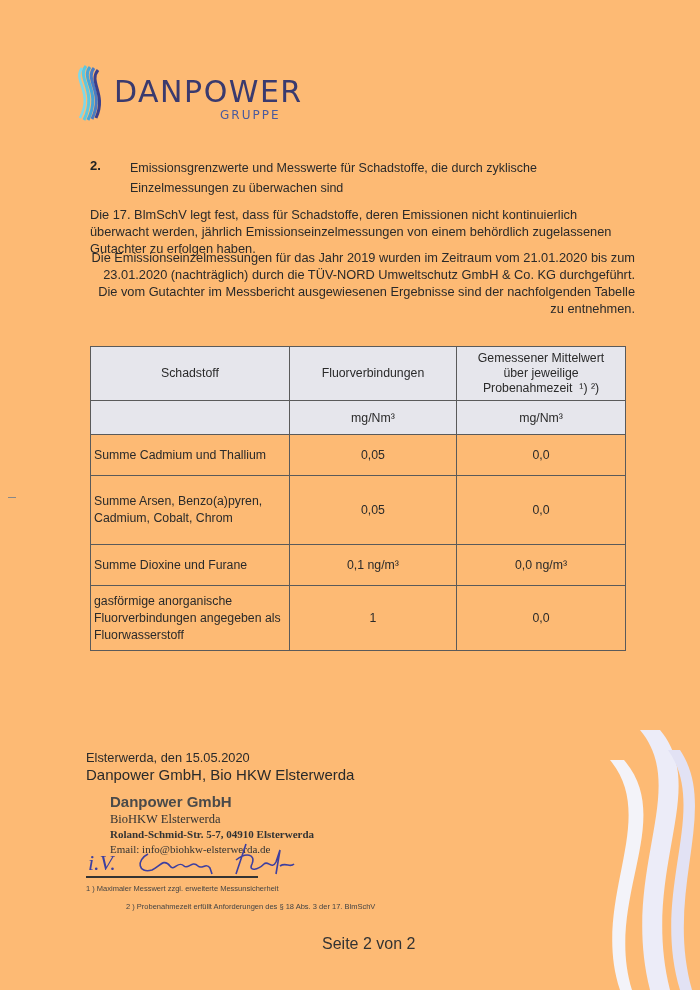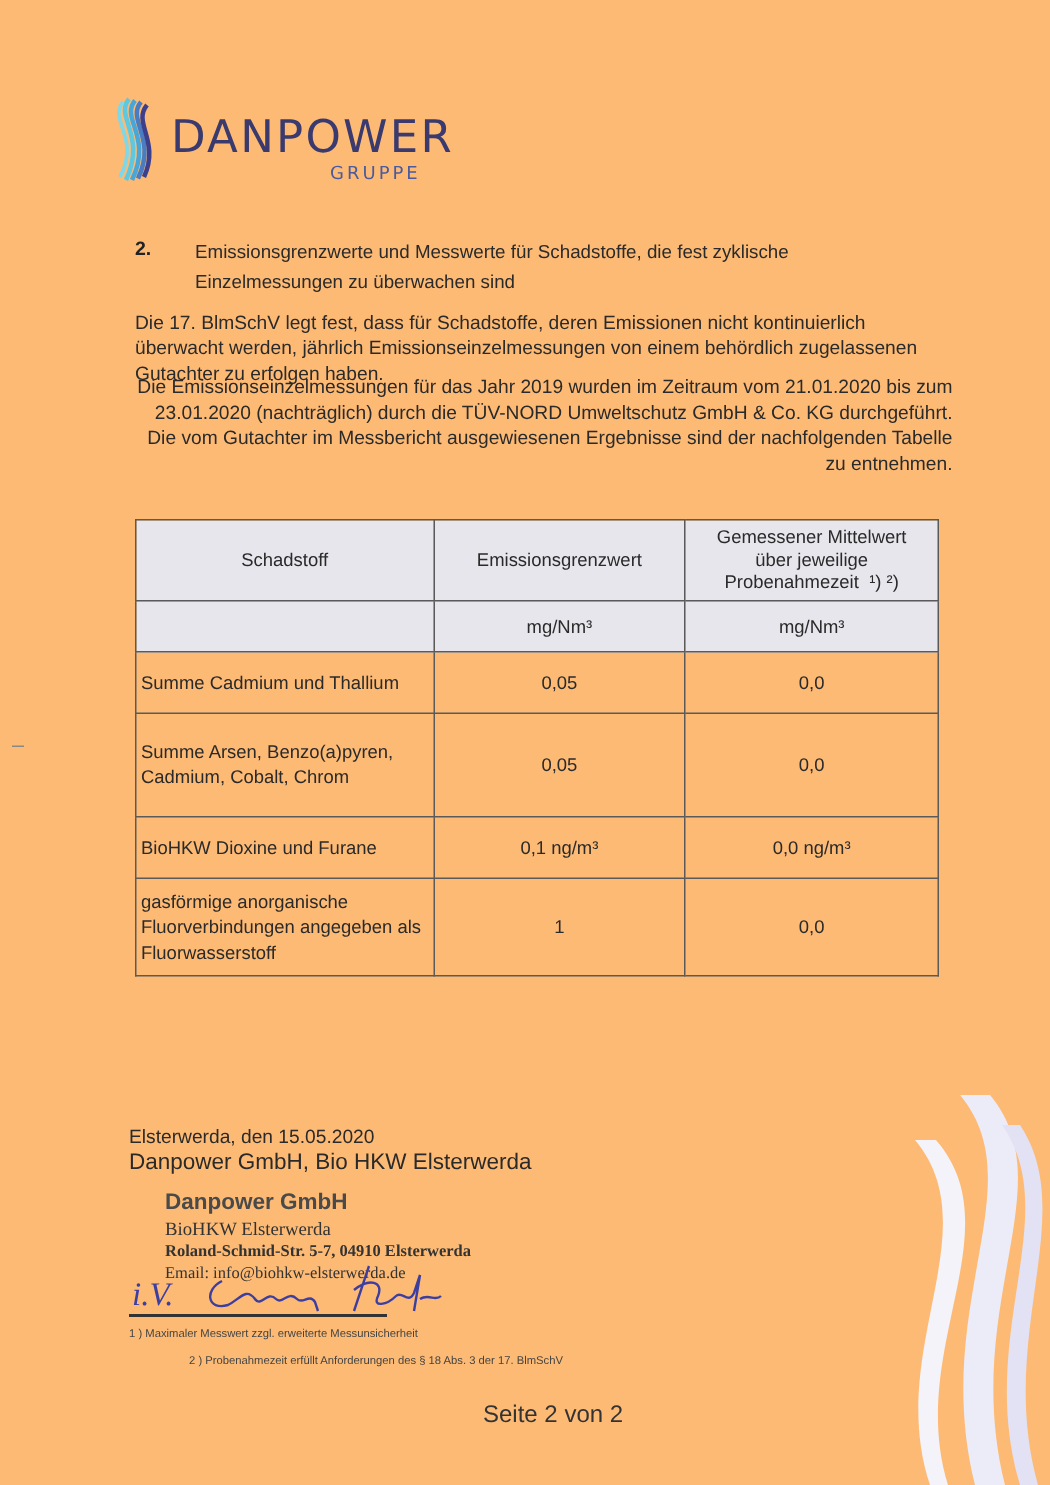--- a/index.html
+++ b/index.html
@@ -94,30 +94,30 @@
       <path d="M18 3 C8 15, 30 27, 16 56" stroke="#4aa6d6" stroke-width="3" fill="none"></path>
       <path d="M22 4 C12 16, 33 28, 20 55" stroke="#4a7cc2" stroke-width="3" fill="none"></path>
       <path d="M26 6 C16 18, 35 30, 24 54" stroke="#3b3f8c" stroke-width="3" fill="none"></path>
       <path d="M10 4 C0 16, 22 28, 8 54" stroke="#7fd8e8" stroke-width="2.5" fill="none"></path>
     </svg>
     <div class="logo-word">DANPOWER</div>
     <div class="logo-sub">GRUPPE</div>
   </div>
 
   <div class="section-num">2.</div>
-  <div class="section-title">Emissionsgrenzwerte und Messwerte für Schadstoffe, die fest zyklische Einzelmessungen zu überwachen sind</div>
+  <div class="section-title">Emissionsgrenzwerte und Messwerte für Schadstoffe, die durch zyklische Einzelmessungen zu überwachen sind</div>
 
   <div class="para para1">Die 17. BlmSchV legt fest, dass für Schadstoffe, deren Emissionen nicht kontinuierlich überwacht werden, jährlich Emissionseinzelmessungen von einem behördlich zugelassenen Gutachter zu erfolgen haben.</div>
   <div class="para para2">Die Emissionseinzelmessungen für das Jahr 2019 wurden im Zeitraum vom 21.01.2020 bis zum 23.01.2020 (nachträglich) durch die TÜV-NORD Umweltschutz GmbH &amp; Co. KG durchgeführt. Die vom Gutachter im Messbericht ausgewiesenen Ergebnisse sind der nachfolgenden Tabelle zu entnehmen.</div>
 
   <table class="emis">
     <thead>
       <tr class="h1">
         <th class="c1">Schadstoff</th>
-        <th class="c2">Emissionsgrenzwert</th>
+        <th class="c2">Fluorverbindungen</th>
         <th class="c3">
           <span>Gemessener Mittelwert</span><br>
           <span>über jeweilige</span><br>
           <span>Probenahmezeit</span>&nbsp;
           <span>¹) ²)</span>
         </th>
       </tr>
       <tr class="h2">
         <th></th>
         <th>mg/Nm³</th>
@@ -129,21 +129,21 @@
         <td class="name">Summe Cadmium und Thallium</td>
         <td class="val">0,05</td>
         <td class="val">0,0</td>
       </tr>
       <tr class="r3">
         <td class="name">Summe Arsen, Benzo(a)pyren, Cadmium, Cobalt, Chrom</td>
         <td class="val">0,05</td>
         <td class="val">0,0</td>
       </tr>
       <tr class="r4">
-        <td class="name">BioHKW Dioxine und Furane</td>
+        <td class="name">Summe Dioxine und Furane</td>
         <td class="val">0,1 ng/m³</td>
         <td class="val">0,0 ng/m³</td>
       </tr>
       <tr class="r5">
         <td class="name">gasförmige anorganische Fluorverbindungen angegeben als Fluorwasserstoff</td>
         <td class="val">1</td>
         <td class="val">0,0</td>
       </tr>
     </tbody>
   </table>

